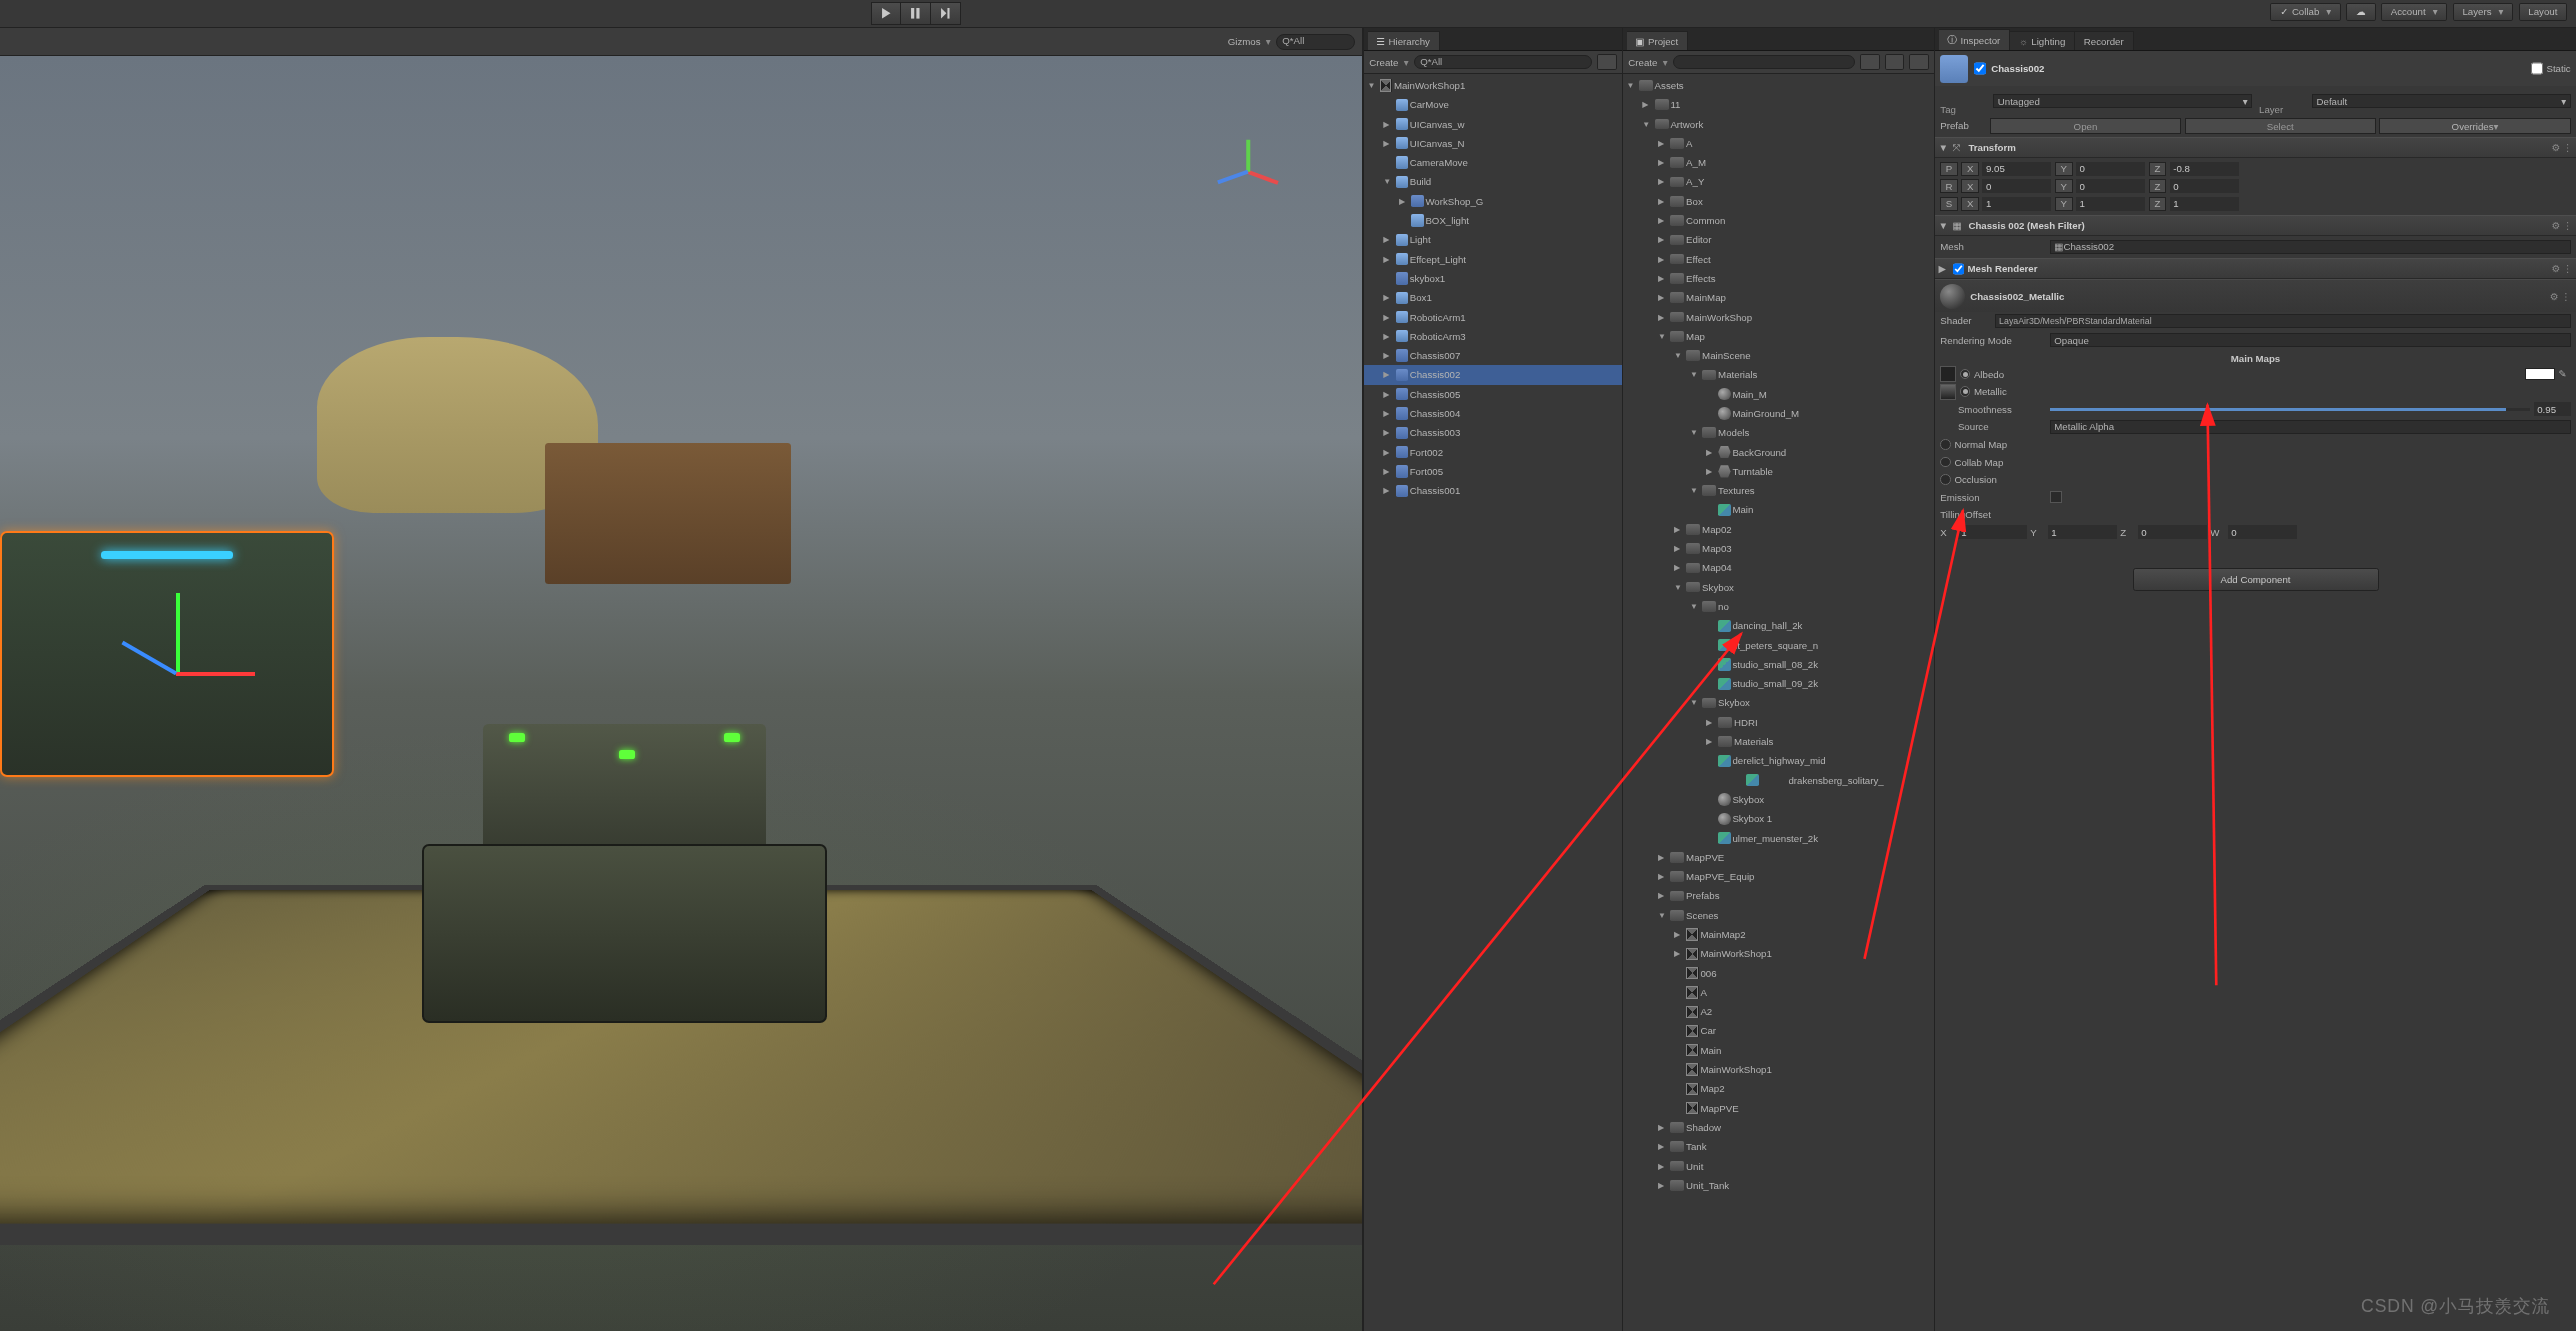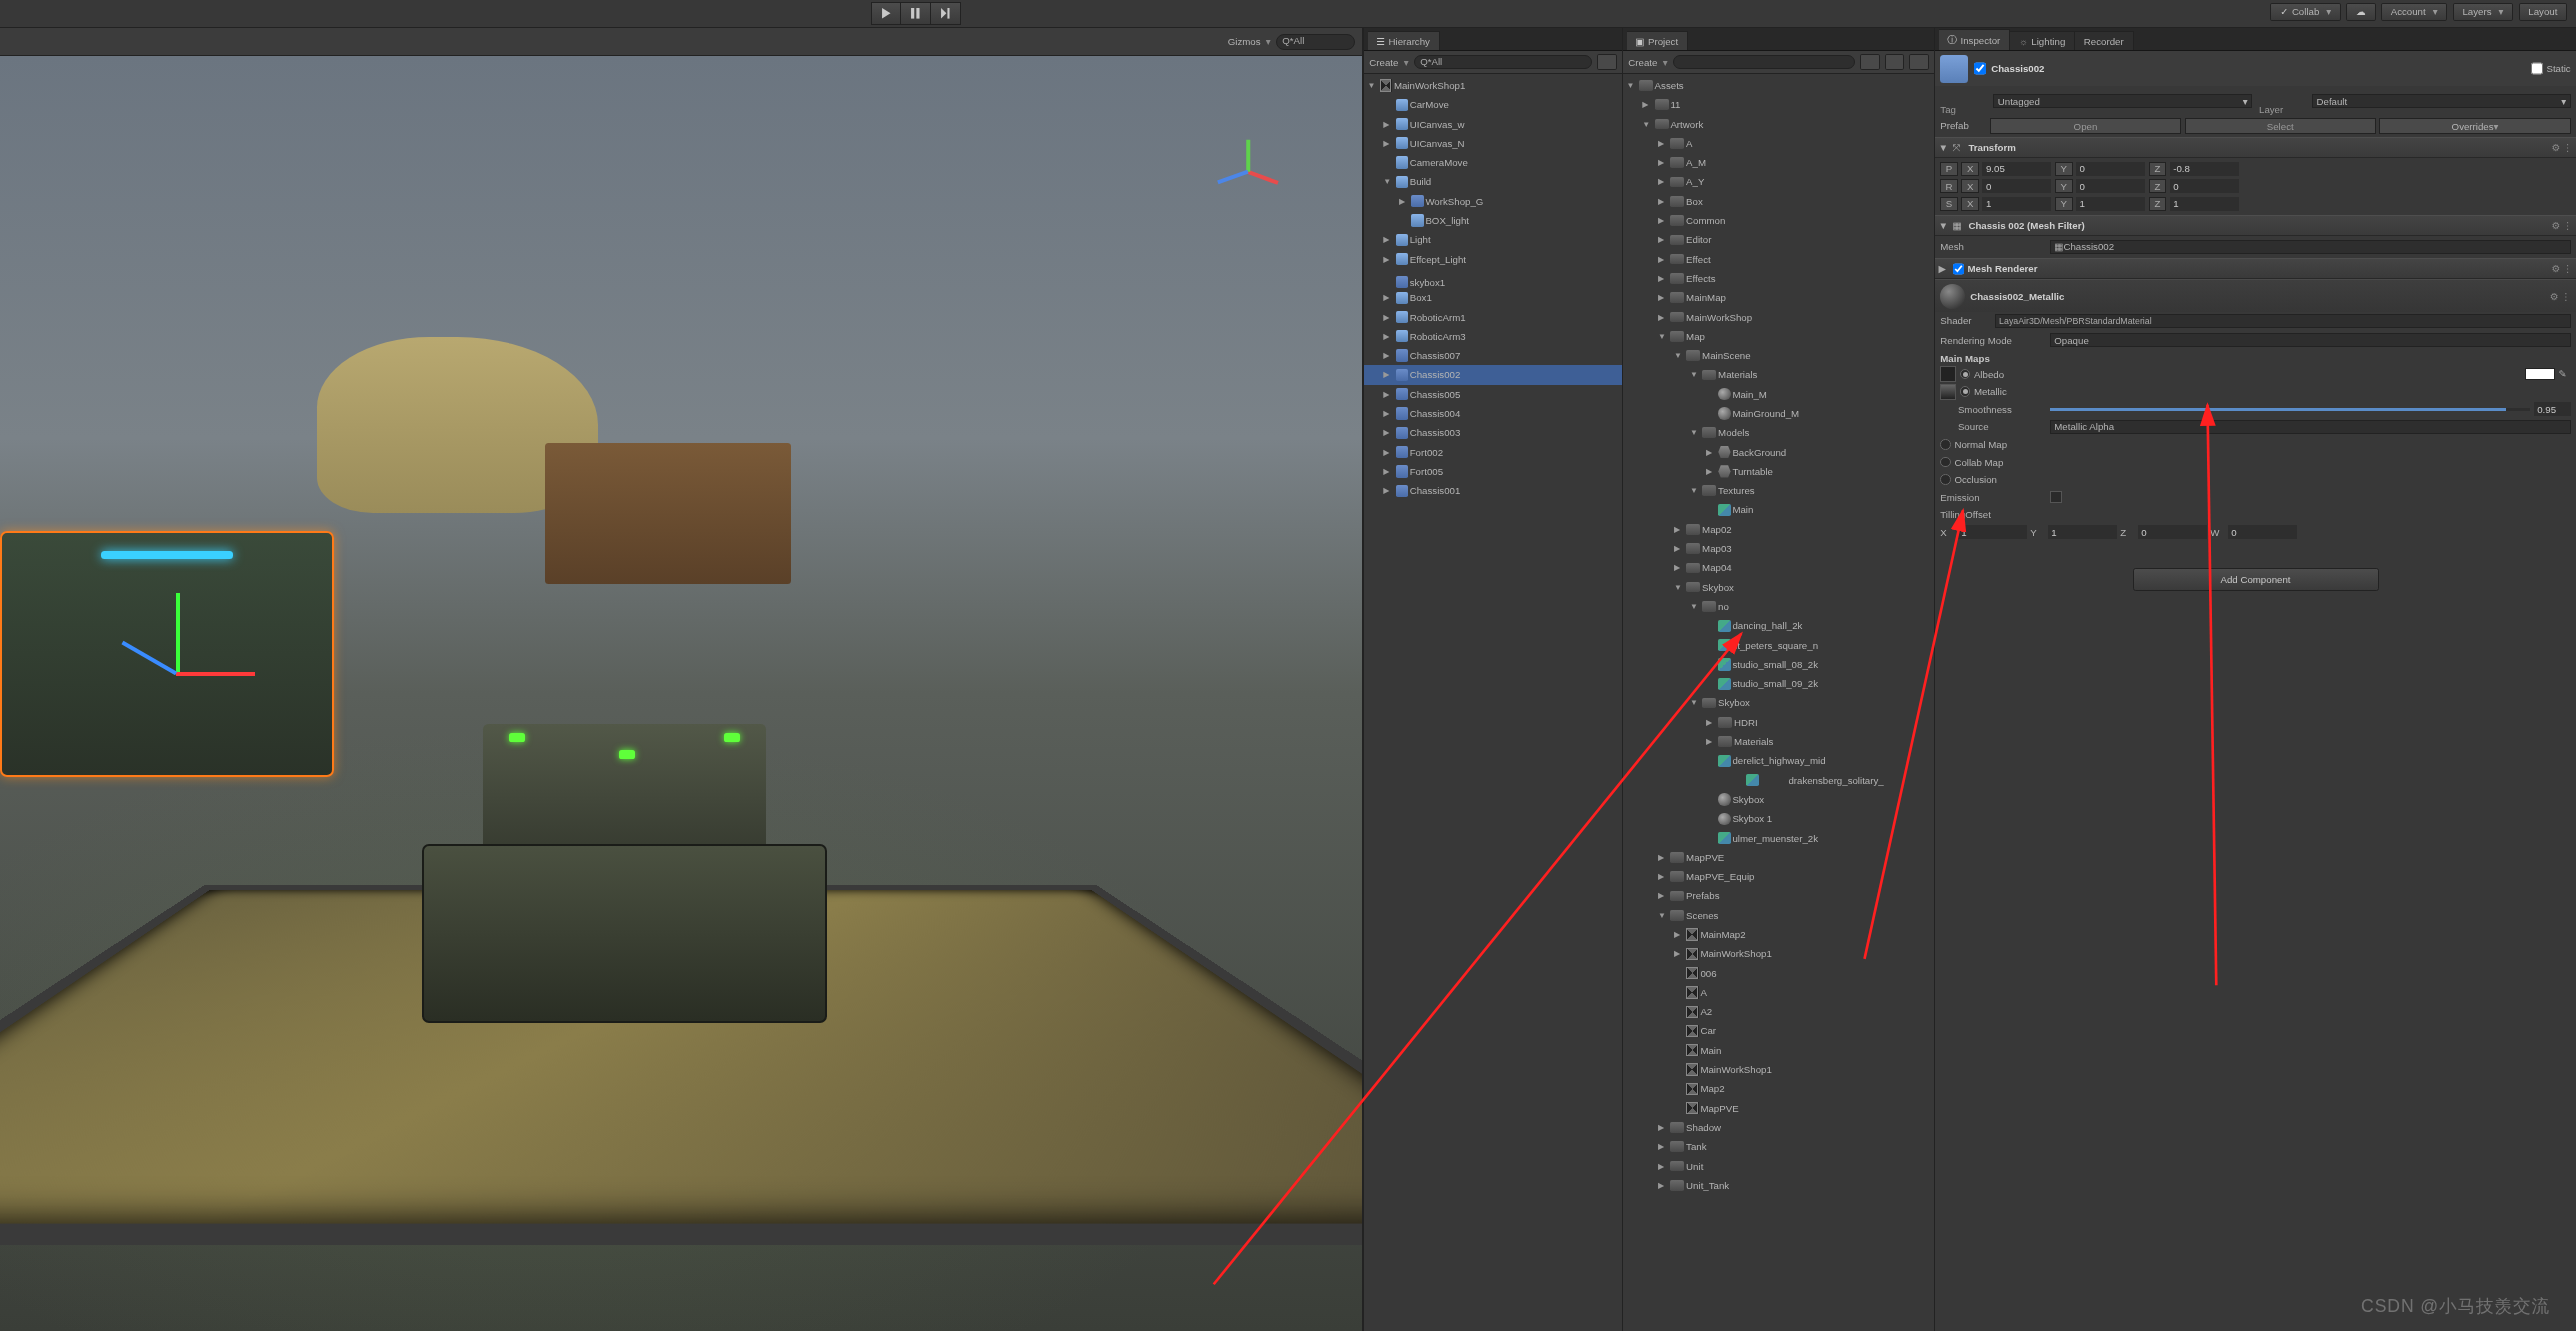--- a/index.html
+++ b/index.html
@@ -92,21 +92,21 @@
 .prop-row .objfield{flex:1; background:#2e2e2e; border:0.9px solid #222; height:14px; padding:0 3.5px; display:flex; align-items:center; color:#aaa;}
 .prop-row .radio{width:10.6px; height:10.6px; border:0.9px solid #666; border-radius:50%; background:#2a2a2a; cursor:pointer;}
 .prop-row .radio.on::after{content:""; display:block; width:5.3px; height:5.3px; background:#aaa; border-radius:50%; margin:1.8px;}
 .prop-row .swatch{width:30px; height:12.3px; background:#fff; border:0.9px solid #222; cursor:pointer;}
 .prop-row .eyedrop{width:12.3px; height:12.3px; color:#aaa; cursor:pointer;}
 .prop-row .thumb{width:16px; height:16px; background:#222; border:0.9px solid #555; cursor:pointer;}
 .prop-row .cb{width:12.3px; height:12.3px; border:0.9px solid #555; background:#2a2a2a; cursor:pointer;}
 .prop-row .slider{flex:1; height:3.5px; background:#2e2e2e; position:relative; cursor:pointer;}
 .prop-row .slider .fill{height:100%; background:#5a8cc8;}
 .prop-row .sval{width:37px; background:#2e2e2e; border:none; height:14px; color:#c8c8c8; padding:0 3.5px;}
-.sect-label{font-weight:bold; color:#c8c8c8; padding:3.5px 0 1.8px;}
+.sect-label{font-weight:bold; color:#c8c8c8; padding:3.5px 0 1.8px;text-align:center;}
 
 .mat-header{display:flex; align-items:center; padding:3.5px 5.3px; gap:5.3px; background:linear-gradient(#3e3e3e,#363636); border-top:0.9px solid #4a4a4a;}
 .mat-header .ball{width:24.6px; height:24.6px; background:radial-gradient(circle at 35% 30%,#888,#222); border-radius:50%;}
 .shader-row{display:flex; align-items:center; padding:1.8px 5.3px; gap:5.3px; background:#383838;}
 .shader-row .dd{flex:1; background:#2e2e2e; border:0.9px solid #222; height:14px; padding:0 3.5px; font-size:8.8px; color:#aaa; cursor:pointer; display:flex; align-items:center;}
 
 .add-comp{margin:24.6px auto; width:246px; height:23px; background:linear-gradient(#4c4c4c,#3a3a3a); border:0.9px solid #222; border-radius:2.6px; display:flex; align-items:center; justify-content:center; color:#c8c8c8; cursor:pointer;}
 
 .static-group{margin-left:auto; display:flex; align-items:center; gap:3.5px;}
 
@@ -249,21 +249,21 @@
         <div class="tree-row" style="padding-left: 19.3px;">
           <span class="arrow">▶</span>
           <span class="ico cube"></span>
           <span>Light</span>
         </div>
         <div class="tree-row" style="padding-left: 19.3px;">
           <span class="arrow">▶</span>
           <span class="ico cube"></span>
           <span>Effcept_Light</span>
         </div>
-        <div class="tree-row highlighted" style="padding-left: 19.3px; align-items: flex-end;">
+        <div class="tree-row highlighted" style="padding-left: 19.3px;">
           <span class="arrow"></span>
           <span class="ico prefab"></span>
           <span>skybox1</span>
         </div>
         <div class="tree-row" style="padding-left: 19.3px;">
           <span class="arrow">▶</span>
           <span class="ico cube"></span>
           <span>Box1</span>
         </div>
         <div class="tree-row" style="padding-left: 19.3px;">

